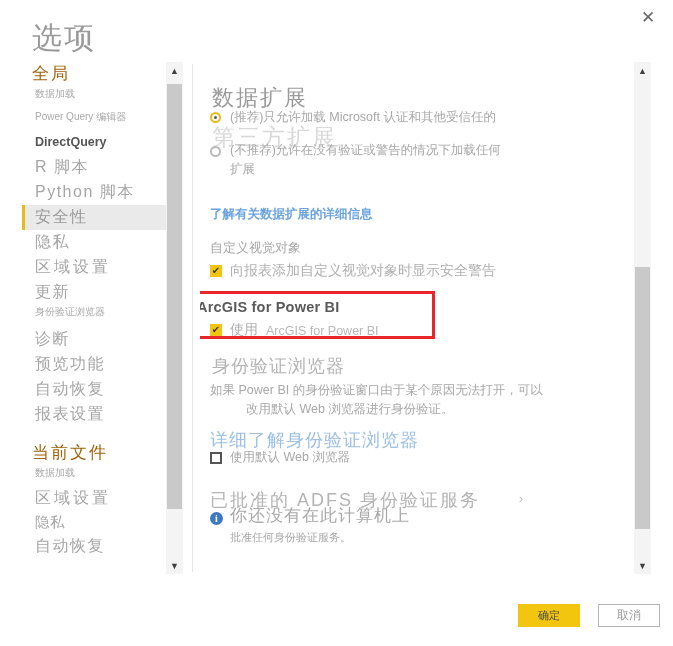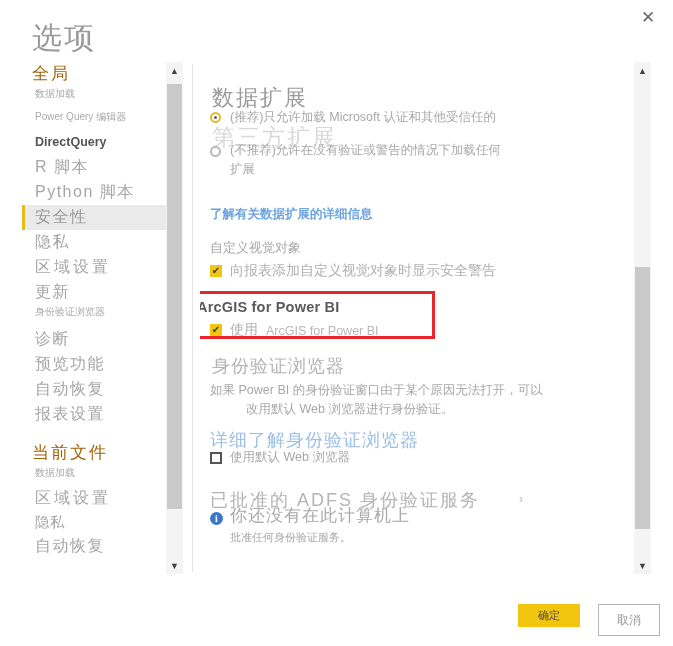--- a/index.html
+++ b/index.html
@@ -195,21 +195,21 @@
   #ok-btn {
     position: absolute; right: 93px; top: 16px;
     width: 62px; height: 23px;
     background: #f2c60f; border: none;
     color: #4a4a4a; font-size: 11px;
     cursor: pointer;
     font-family: "Liberation Sans", sans-serif;
   }
   #cancel-btn {
     position: absolute; right: 13px; top: 16px;
-    width: 62px; height: 32px;
+    width: 62px; height: 23px;
     background: #ffffff; border: 1px solid #b5b5b5;
     color: #9a9a9a; font-size: 12px;
     cursor: pointer;
     font-family: "Liberation Sans", sans-serif;
   }
 
   .abs { position: absolute; }
 </style>
 </head>
 <body>

